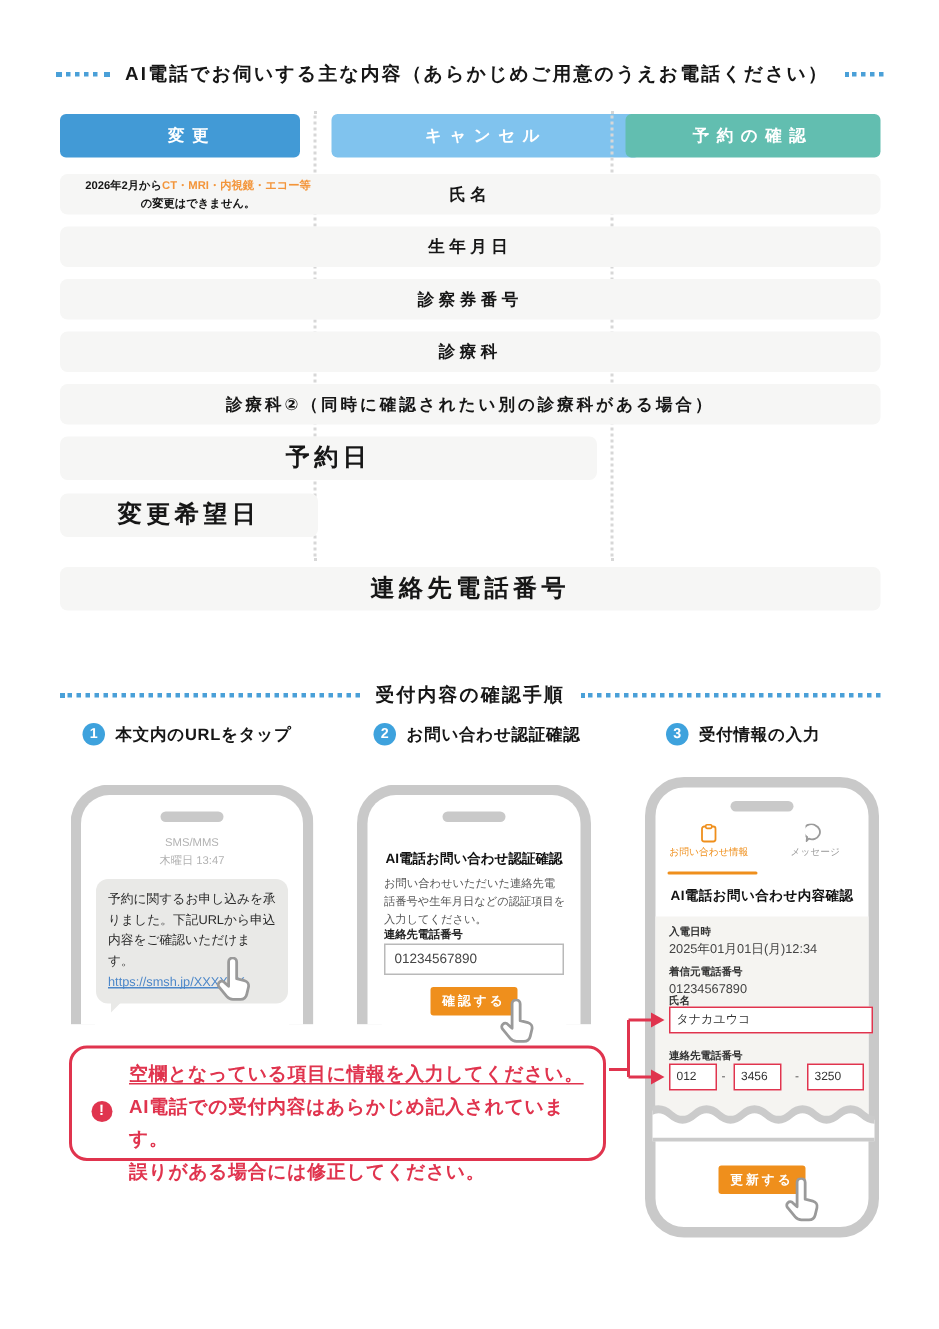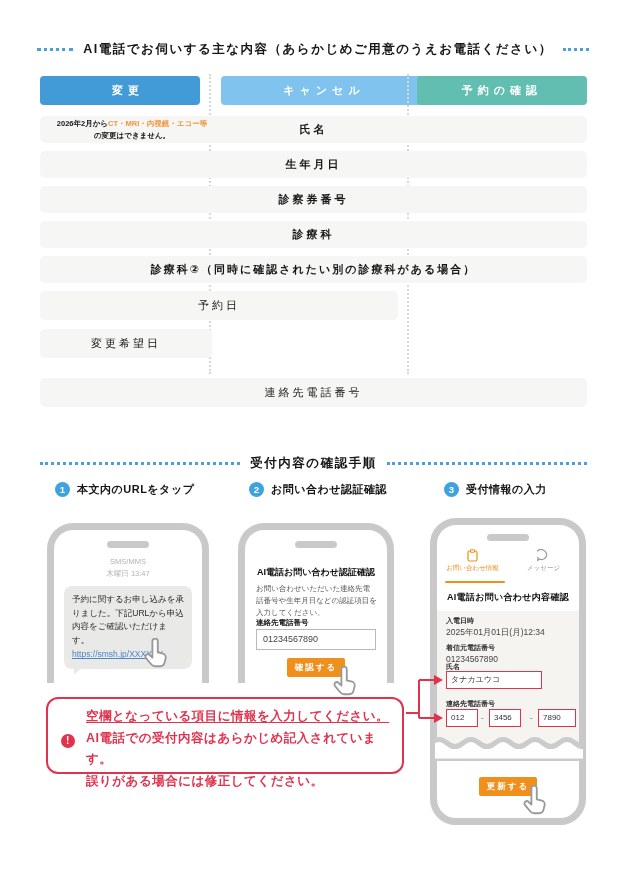--- a/index.html
+++ b/index.html
@@ -33,21 +33,21 @@
   .note { position:absolute; left:44px; top:118px; width:176px; font-size:7.5px; font-weight:bold; color:#161616;
           line-height:1.55; text-align:center; }
   .note .hl { color:#f3953a; }
   .box-resv { position:absolute; left:40px; top:291px; width:358px; height:29px; }
   .box-chg  { position:absolute; left:40px; top:329px; width:172px; height:29px; }
   .box-inq  { position:absolute; left:417px; top:291px; width:170px; height:79px; background:#f6f6f5; border-radius:6px;
               display:flex; flex-direction:column; align-items:center; justify-content:center; font-size:11px; font-weight:bold;
               color:#161616; letter-spacing:1px; line-height:1.75; }
   .box-tel  { position:absolute; left:40px; top:378px; width:547px; height:29px; }
   .plainrow { background:#f6f6f5; border-radius:5px; display:flex; align-items:center; justify-content:center;
-              font-size:11px; font-weight:normal; color:#161616; letter-spacing:3px; }
+              font-size:16px; font-weight:bold; color:#161616; letter-spacing:3px; }
 
   
   .step { position:absolute; top:482px; display:flex; align-items:center; gap:7px; }
   .step1{ left:55px; } .step2{ left:249px; } .step3{ left:444px; }
   .step-circle { width:15px; height:15px; border-radius:50%; background:#3ea2dd; color:#fff; font-size:9.5px; font-weight:bold;
                  display:flex; align-items:center; justify-content:center; }
   .step-label { font-size:11px; font-weight:bold; color:#161616; letter-spacing:0.5px; }
 
   
   .phone { position:absolute; background:#fff; border:7px solid #c9c9c9; }
@@ -81,21 +81,21 @@
   .tab-label { font-size:6.5px; }
   .tab-active .tab-label { color:#ef8f1c; }
   .tab-inactive .tab-label { color:#9b9b9b; }
   .tab-underline { position:absolute; left:8px; bottom:0; width:60px; height:2.5px; background:#ef8f1c; border-radius:2px; }
   .p3-title { position:absolute; top:66px; width:100%; text-align:center; font-size:9px; font-weight:bold; color:#111; letter-spacing:0.3px; }
   .p3-content-bg { position:absolute; top:86px; left:0; right:0; height:138px; background:#f5f4f1; }
   .p3-label { position:absolute; left:9px; font-size:7px; font-weight:bold; color:#333; }
   .p3-value { position:absolute; left:9px; font-size:8.5px; color:#444; }
   .red-input { position:absolute; background:#fff; border:1.5px solid #e0344e; height:18px; font-size:8px; color:#333;
                line-height:15px; padding-left:4px; }
-  .p3-name-input { left:9px; top:146px; width:96px; }
+  .p3-name-input { left:9px; top:146px; width:136px; }
   .p3-tel1 { left:9px;  top:184px; width:32px; }
   .p3-tel2 { left:52px; top:184px; width:32px; }
   .p3-tel3 { left:101px;top:184px; width:38px; }
   .tel-dash { position:absolute; top:188px; font-size:8px; color:#555; }
   .dash1 { left:44px; } .dash2 { left:93px; }
   .wave { position:absolute; left:-2px; top:210px; }
   .p3-btn { top:252px; }
 
   
   .warnbox { position:absolute; left:46px; top:697px; width:358px; height:77px; border:2px solid #e0344e; border-radius:12px;
@@ -211,21 +211,21 @@
     <div class="p3-value" style="top:129px;">01234567890</div>
 
     <div class="p3-label" style="top:137px;">氏名</div>
     <div class="red-input p3-name-input">タナカユウコ</div>
 
     <div class="p3-label" style="top:174px;">連絡先電話番号</div>
     <div class="red-input p3-tel1">012</div>
     <div class="tel-dash dash1">-</div>
     <div class="red-input p3-tel2">3456</div>
     <div class="tel-dash dash2">-</div>
-    <div class="red-input p3-tel3">7890</div>
+    <div class="red-input p3-tel3">3250</div>
 
     <svg class="wave" width="148" height="26" viewBox="0 0 148 26">
       <path d="M-4 8 Q4 1 12 8 T28 8 T44 8 T60 8 T76 8 T92 8 T108 8 T124 8 T140 8 T156 8 L156 26 L-4 26 Z" fill="#ffffff" stroke="#cbcbcb" stroke-width="5" stroke-linecap="round"></path>
     </svg>
 
     <button class="orange-btn p3-btn">更新する</button>
     <svg class="hand" style="left:84px; top:260px;" width="27" height="31" viewBox="0 0 26 30">
       <path d="M10 3.2 a2.6 2.6 0 0 1 5.2 0 V14 l5 1.2 a3.6 3.6 0 0 1 2.6 4.3 l-1.1 4.6 a4.2 4.2 0 0 1 -4.1 3.2 h-4.8 a5.2 5.2 0 0 1 -4 -1.9 l-4.9 -5.9 a2.3 2.3 0 0 1 3.4 -3.1 l2.7 2.5 Z" fill="#fff" stroke="#9a9a9a" stroke-width="1.8" stroke-linejoin="round"></path>
     </svg>
   </div>

